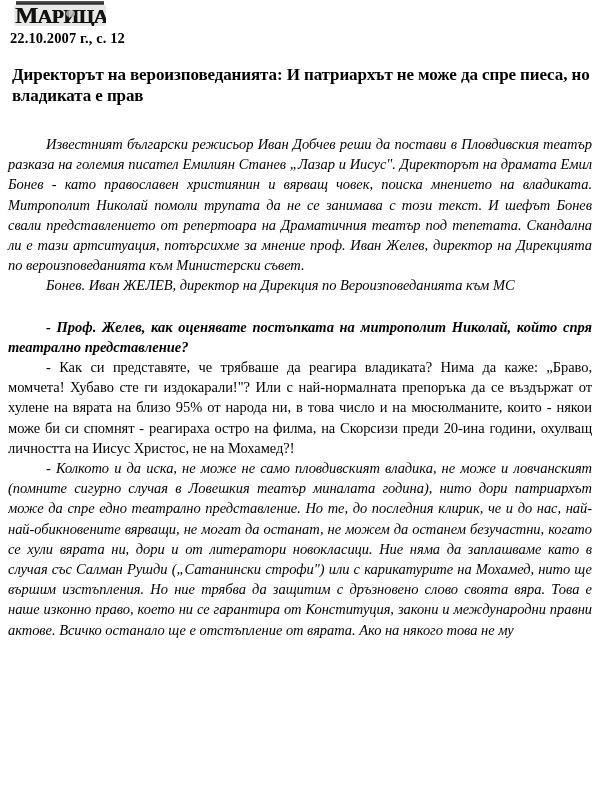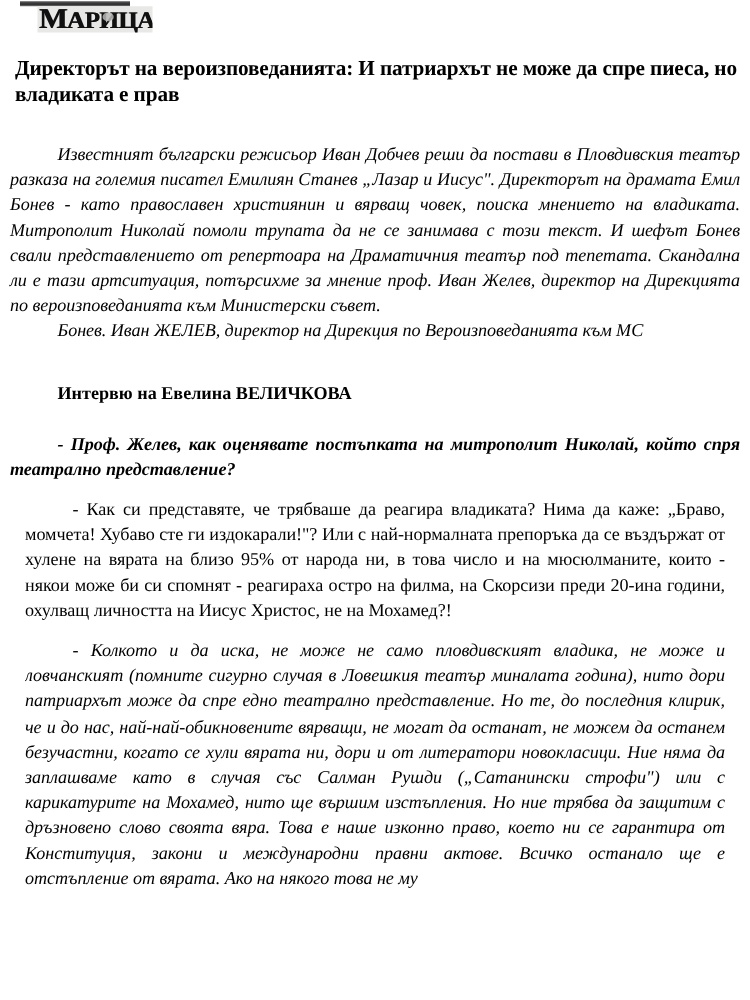--- a/index.html
+++ b/index.html
@@ -36,21 +36,21 @@
     position: absolute;
     top: 0;
     left: 2px;
     width: 88px;
     height: 4px;
     background: linear-gradient(180deg, #5d5d5d 0%, #2a2a2a 60%, #777 100%);
   }
   .masthead-plate {
     position: absolute;
     top: 4px;
-    left: 16px;
+    left: 0;
     width: 92px;
     height: 21px;
     background: #e8e8e6;
     display: flex;
     align-items: center;
     justify-content: flex-start;
     overflow: hidden;
   }
   .masthead-word {
     font-family: "Liberation Serif", "DejaVu Serif", serif;
@@ -127,21 +127,21 @@
   }
   .question.inline {
     margin-top: 0;
   }
 
   .answer {
     font-size: 14.5px;
     line-height: 20.2px;
     text-align: justify;
     text-indent: 38px;
-    margin: 12px;
+    margin: 0;
     letter-spacing: -0.05px;
   }
 
   .answer:last-child,
   .clipped {
     overflow: hidden;
     font-style: italic;
   }
 </style>
 </head>
@@ -150,28 +150,28 @@
 <div class="page">
 
   <div class="masthead">
     <div class="masthead-bar"></div>
     <div class="masthead-plate">
       <span class="masthead-word"><span class="cap">М</span><span>АРИЦА</span></span>
       <span class="masthead-dot"></span>
     </div>
   </div>
 
+  <div class="dateline">22.10.2007 г., с. 12</div>
 
   <h1 class="headline">Директорът на вероизповеданията:   И патриархът не може да спре пиеса, но владиката е прав</h1>
 
   <p class="intro">Известният български режисьор Иван Добчев реши да постави в Пловдивския театър разказа на големия писател Емилиян Станев „Лазар и Иисус". Директорът на драмата Емил Бонев - като православен християнин и вярващ човек, поиска мнението на владиката. Митрополит Николай помоли трупата да не се занимава с този текст. И шефът Бонев свали представлението от репертоара на Драматичния театър под тепетата. Скандална ли е тази артситуация, потърсихме за мнение проф. Иван Желев, директор на Дирекцията по вероизповеданията към Министерски съвет.</p>
 
   <p class="intro tight">Бонев. Иван ЖЕЛЕВ, директор на Дирекция по Вероизповеданията към МС</p>
 
-  <p class="byline">Интервю на Евелина ВЕЛИЧКОВА</p>
 
   <p class="question">- Проф. Желев, как оценявате постъпката на митрополит Николай, който спря театрално представление?</p>
 
   <p class="answer">- Как си представяте, че трябваше да реагира владиката? Нима да каже: „Браво, момчета! Хубаво сте ги издокарали!"? Или с най-нормалната препоръка да се въздържат от хулене на вярата на близо 95% от народа ни, в това число и на мюсюлманите, които - някои може би си спомнят - реагираха остро на филма, на Скорсизи преди 20-ина години, охулващ личността на Иисус Христос, не на Мохамед?!</p>
 
 
   <p class="answer clipped">- Колкото и да иска, не може не само пловдивският владика, не може и ловчанският  (помните сигурно случая в Ловешкия театър миналата година), нито дори патриархът може да спре едно театрално представление. Но те, до последния клирик, че  и до нас, най-най-обикновените вярващи, не могат да останат, не можем да останем безучастни, когато се хули вярата ни, дори и от литератори новокласици. Ние няма да заплашваме като в случая със Салман Рушди („Сатанински строфи") или с карикатурите на Мохамед, нито ще вършим изстъпления. Но ние трябва да защитим с дръзновено слово своята вяра. Това е наше изконно право, което ни  се гарантира от Конституция, закони и международни правни актове. Всичко останало ще е отстъпление от вярата. Ако на някого това не му</p>
 
 </div>
 

